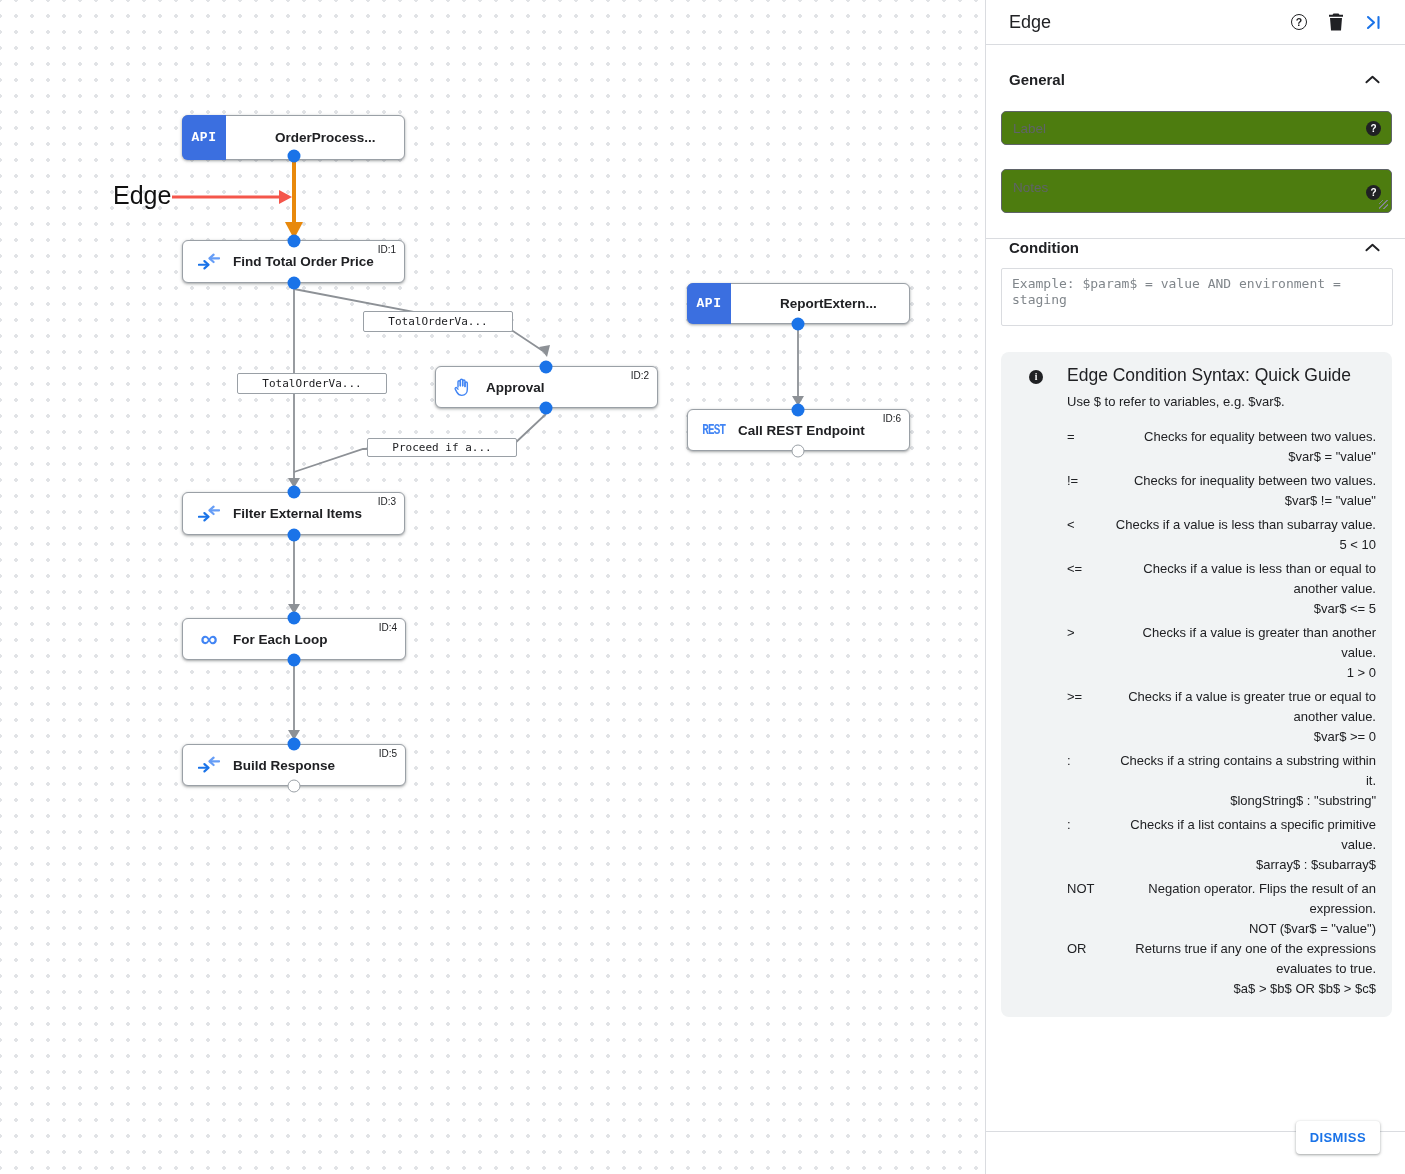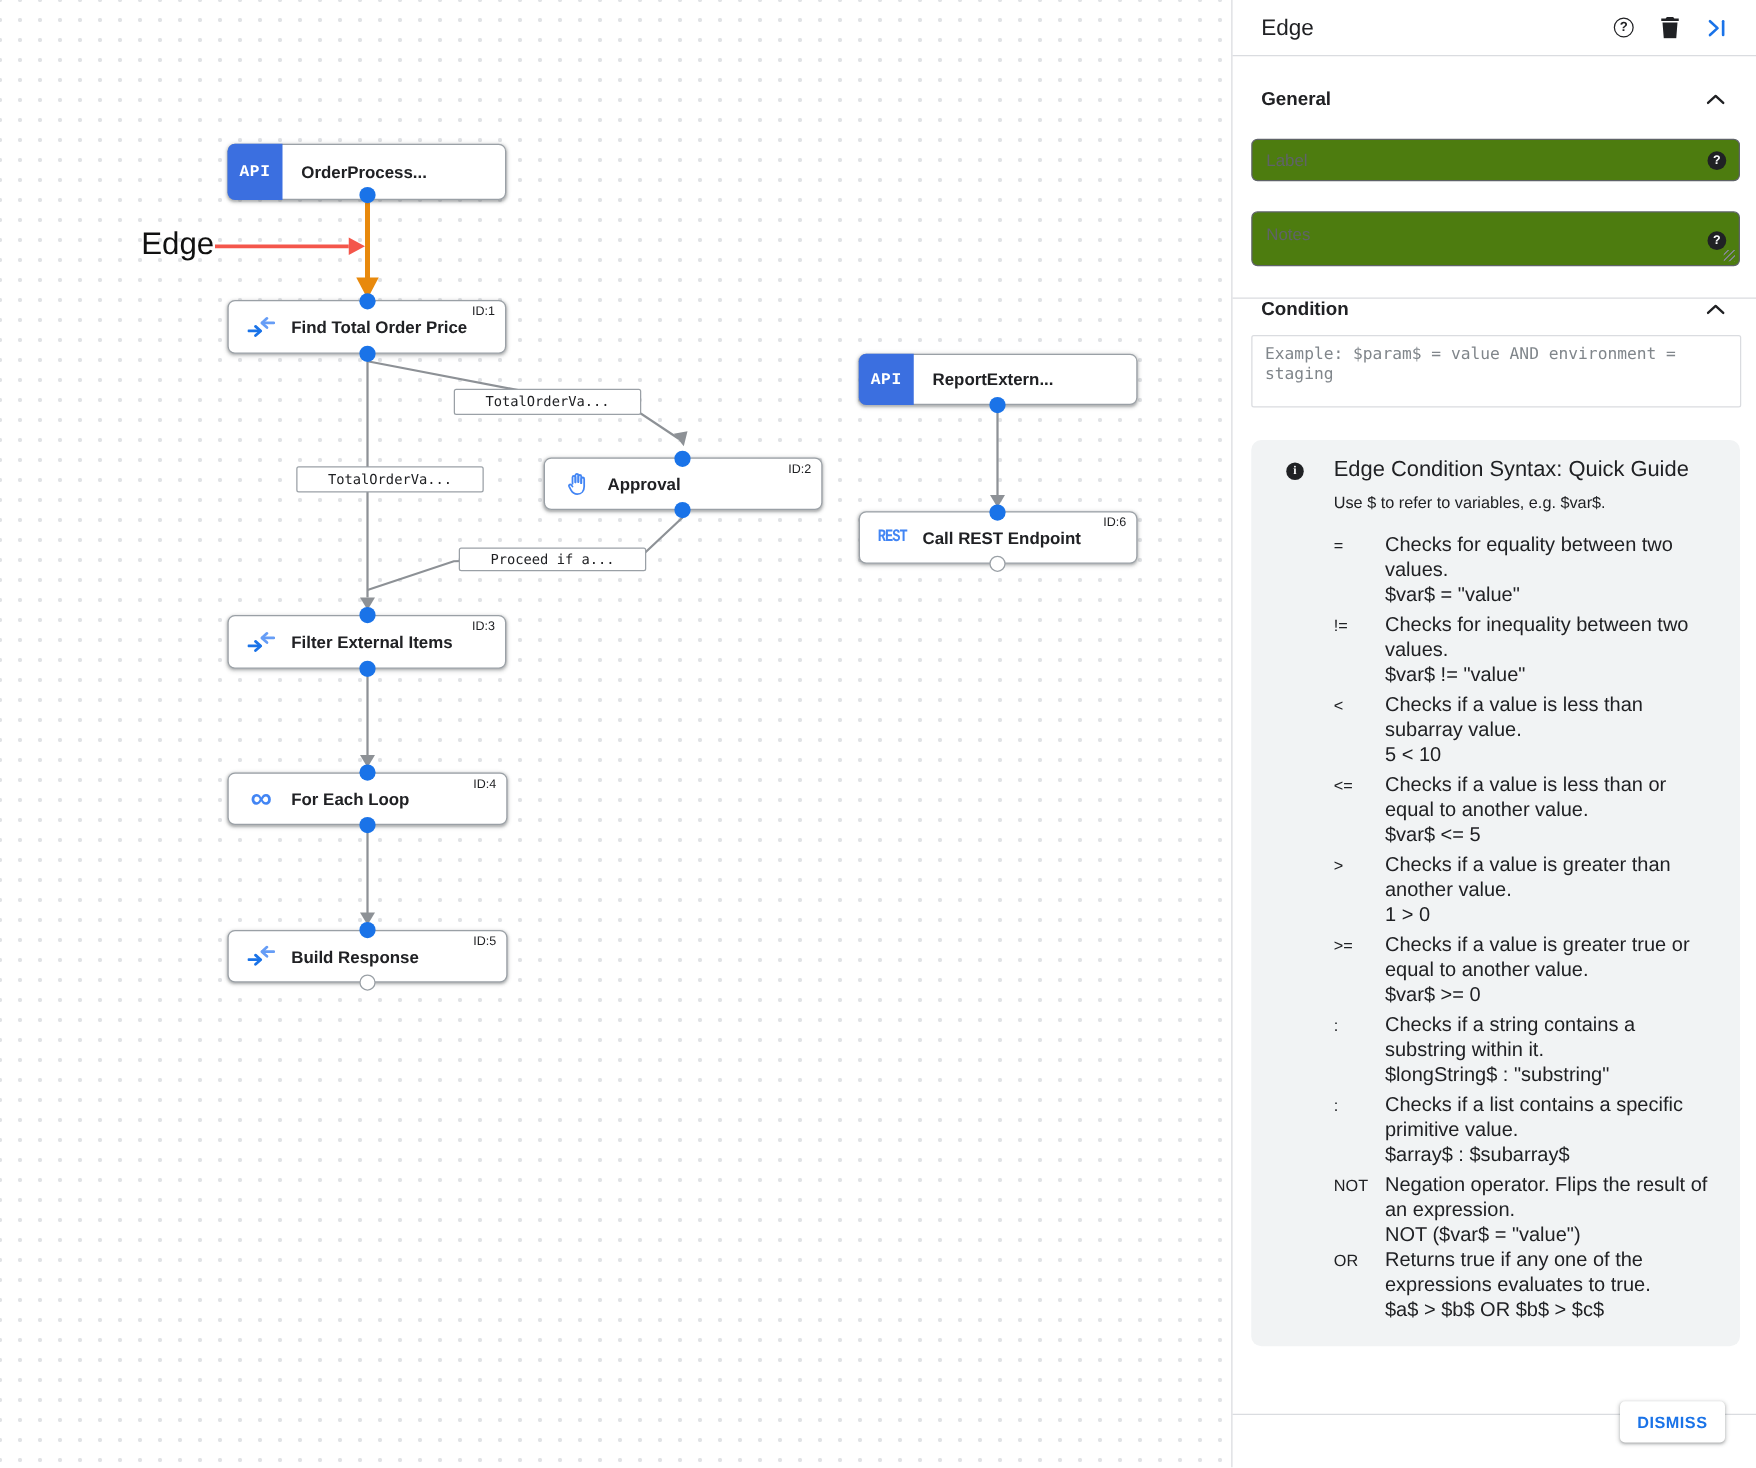--- a/index.html
+++ b/index.html
@@ -22,21 +22,21 @@
     box-shadow:0 1px 2px rgba(60,64,67,.30), 0 1px 3px 1px rgba(60,64,67,.15);
   }
   .node-title { font-size:13.5px; font-weight:bold; color:#202124; white-space:nowrap; }
   .node-id { position:absolute; top:3px; right:8px; font-size:10px; color:#202124; font-weight:normal; }
   .api-badge {
     position:absolute; left:-1px; top:-1px; bottom:-1px; width:44px;
     background:#3b6fe0; border-radius:6px 0 0 6px; color:#fff;
     display:flex; align-items:center; justify-content:center;
     font-family:"Liberation Mono", monospace; font-weight:bold; font-size:13px; letter-spacing:.5px;
   }
-  .trigger-label { margin-left:58px; }
+  .trigger-label { margin-left:92px; }
   .icon-slot { width:24px; display:flex; align-items:center; justify-content:center; margin:0 12px 0 14px; }
   .rest-glyph {
     font-family:"Liberation Mono", monospace; font-weight:bold; color:#4285f4;
     font-size:14px; transform:scaleX(.78); letter-spacing:-1px;
   }
   .infinity-glyph { color:#4285f4; font-size:24px; font-weight:bold; line-height:1; }
 
   .port { position:absolute; width:13px; height:13px; border-radius:50%; background:#1a73e8; transform:translate(-50%,-50%); }
   .port.hollow { background:#fff; border:1.5px solid #9aa0a6; }
 
@@ -78,21 +78,21 @@
   .cond-textarea::placeholder { color:#80868b; }
 
   .guide-box { margin:26px 13px 0 15px; background:#f1f3f4; border-radius:8px; padding:13px 16px 14px 0; }
   .guide-head { display:flex; }
   .info-badge { width:14px; height:14px; background:#202124; border-radius:50%; color:#fff; font-size:9.5px; font-weight:bold;
     font-family:"Liberation Serif", serif; display:flex; align-items:center; justify-content:center; margin:5px 0 0 28px; flex:none; }
   .guide-title { font-size:17.5px; color:#202124; margin-left:24px; }
   .guide-intro { font-size:13px; color:#202124; margin:8px 0 18px 66px; }
   .rule-row { display:flex; margin:0 0 4px 66px; }
   .rule-op { width:41px; flex:none; font-size:13px; line-height:20px; color:#202124; }
-  .rule-body { flex:1; font-size:16px; line-height:20px; color:#202124; }
+  .rule-body { flex:1; font-size:13px; line-height:20px; color:#202124;text-align:right; }
   .rule-desc { }
   .rule-example { }
 
   .panel-footer { position:absolute; left:0; right:0; top:1131px; }
   .footer-line { position:absolute; left:0; right:0; top:0; height:1px; background:#dadce0; }
   .dismiss-btn {
     position:absolute; right:25px; top:-10px; background:#fff; border:none; border-radius:4px;
     padding:9px 14px; font-family:"Liberation Sans", sans-serif; font-size:13px; font-weight:bold;
     letter-spacing:.4px; color:#1a73e8; cursor:pointer;
     box-shadow:0 1px 2px rgba(60,64,67,.3), 0 1px 3px 1px rgba(60,64,67,.15);

